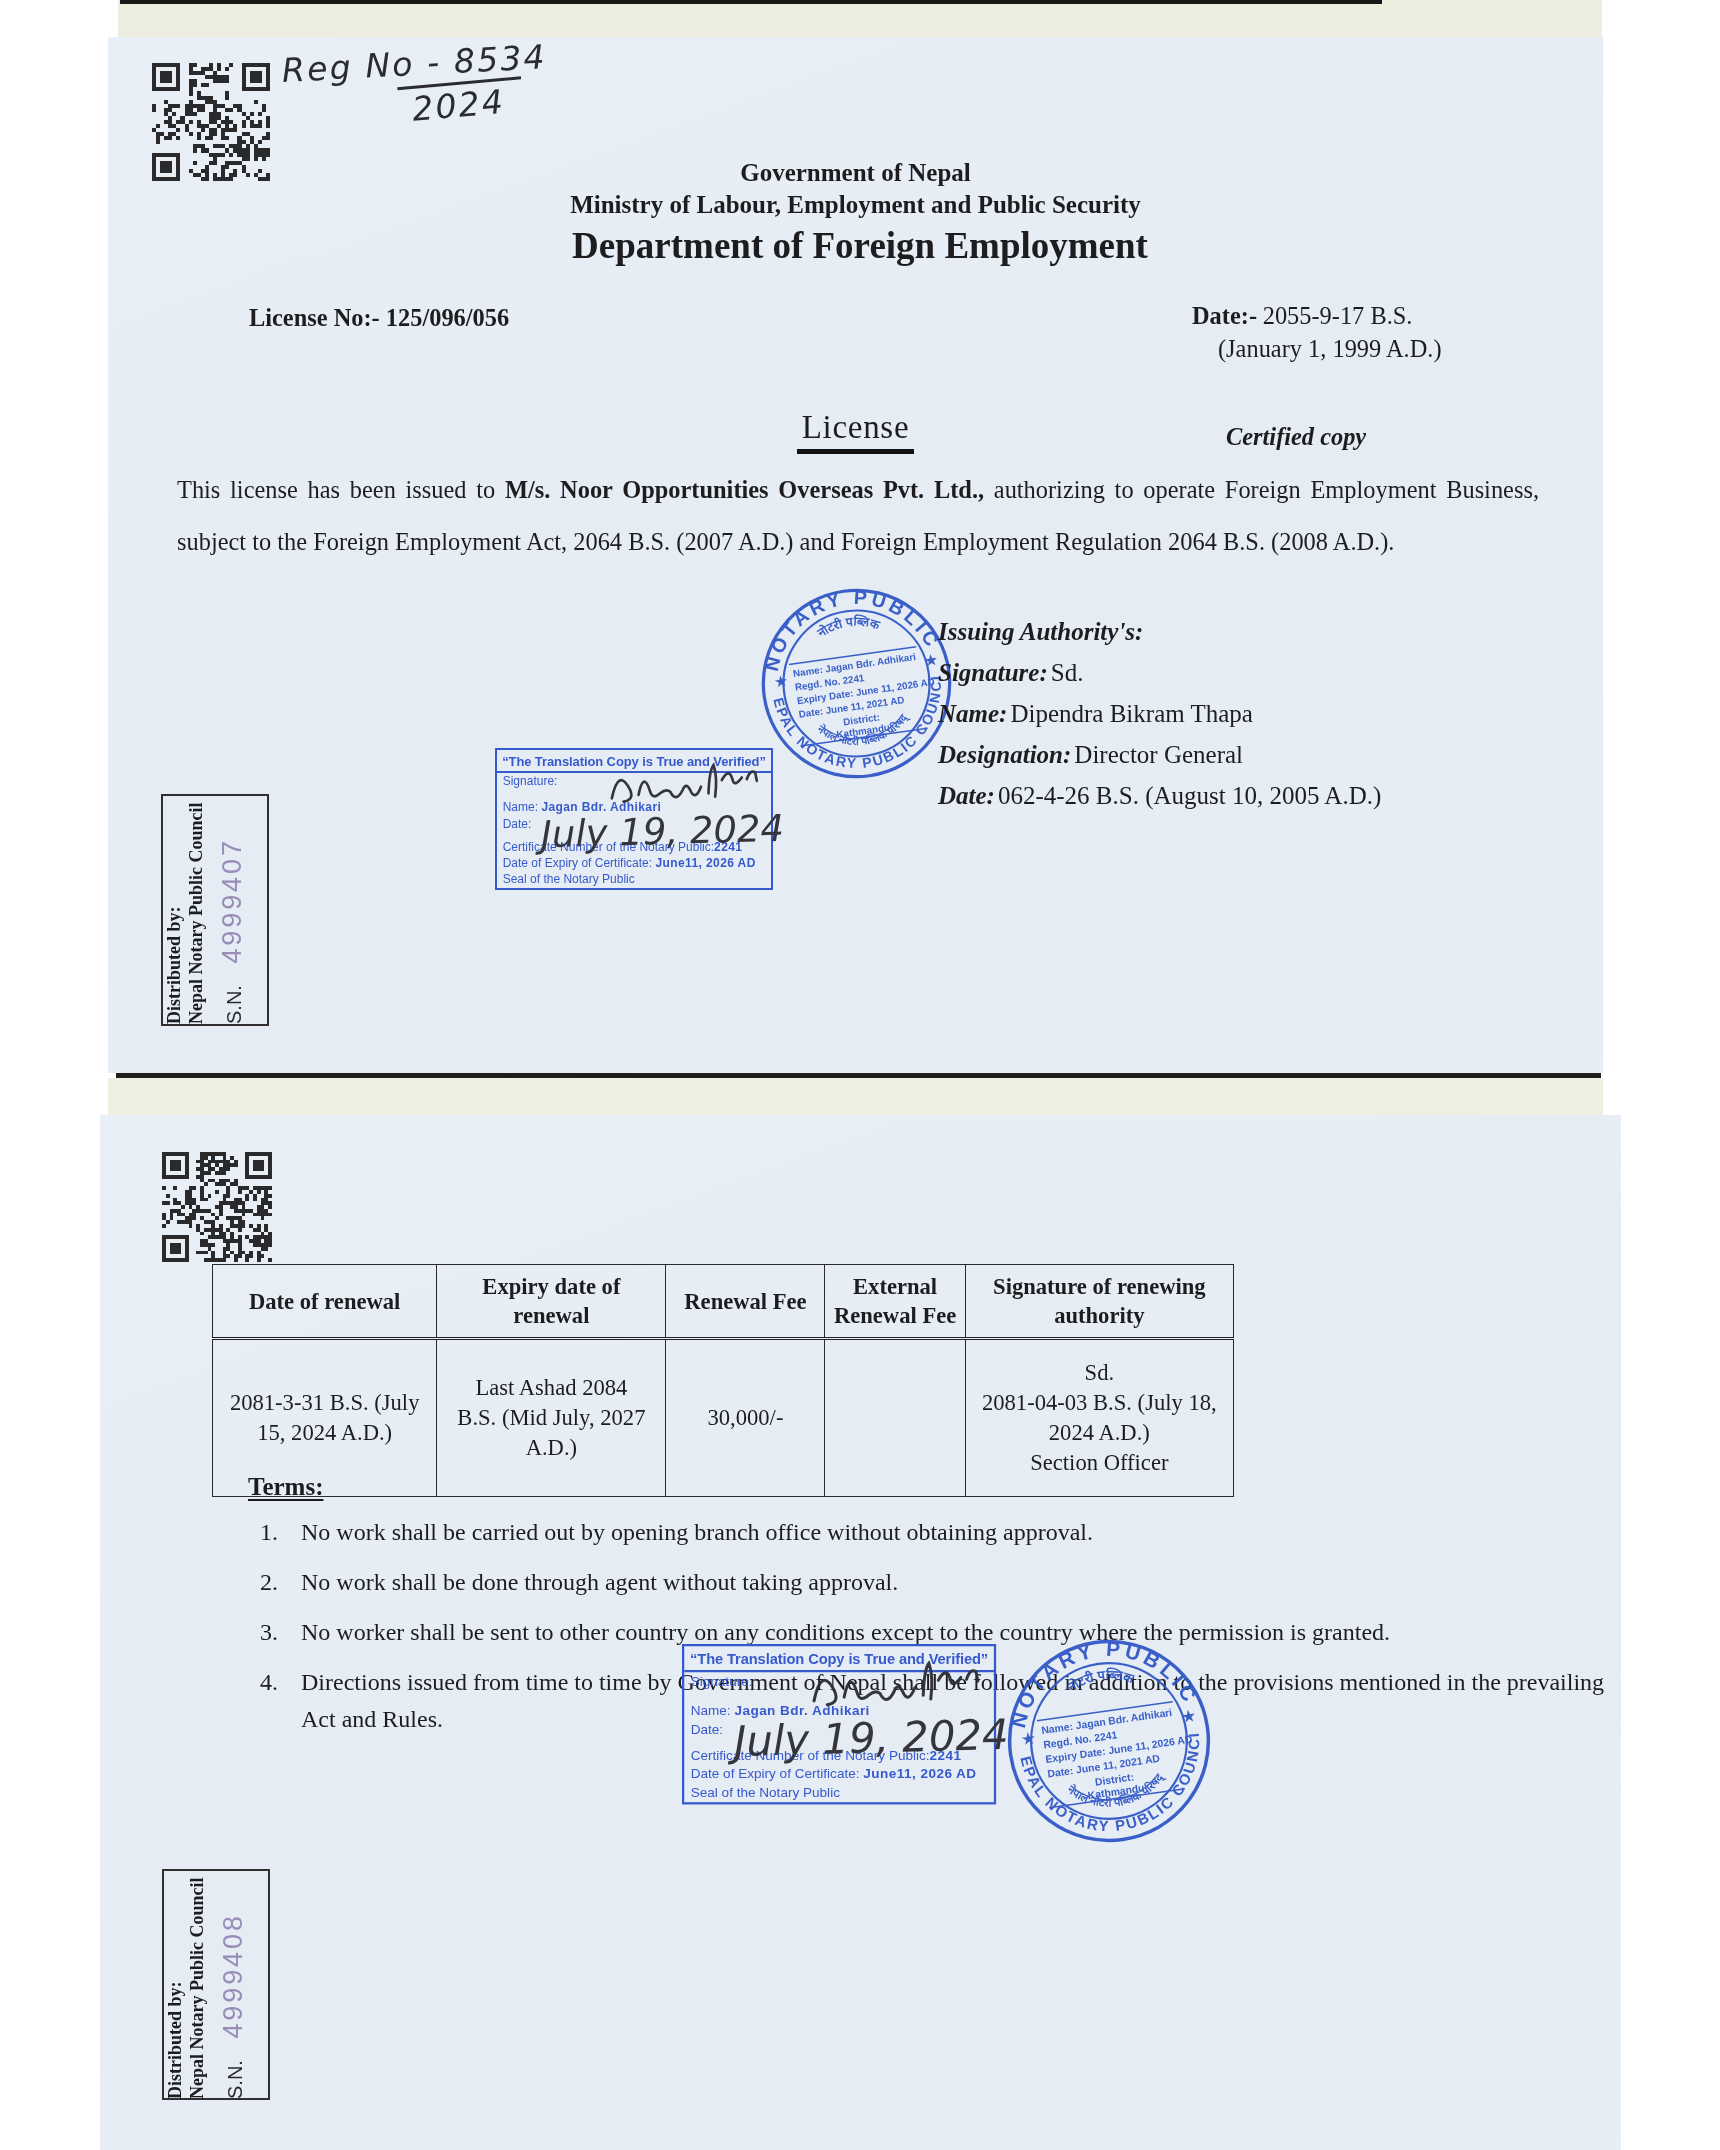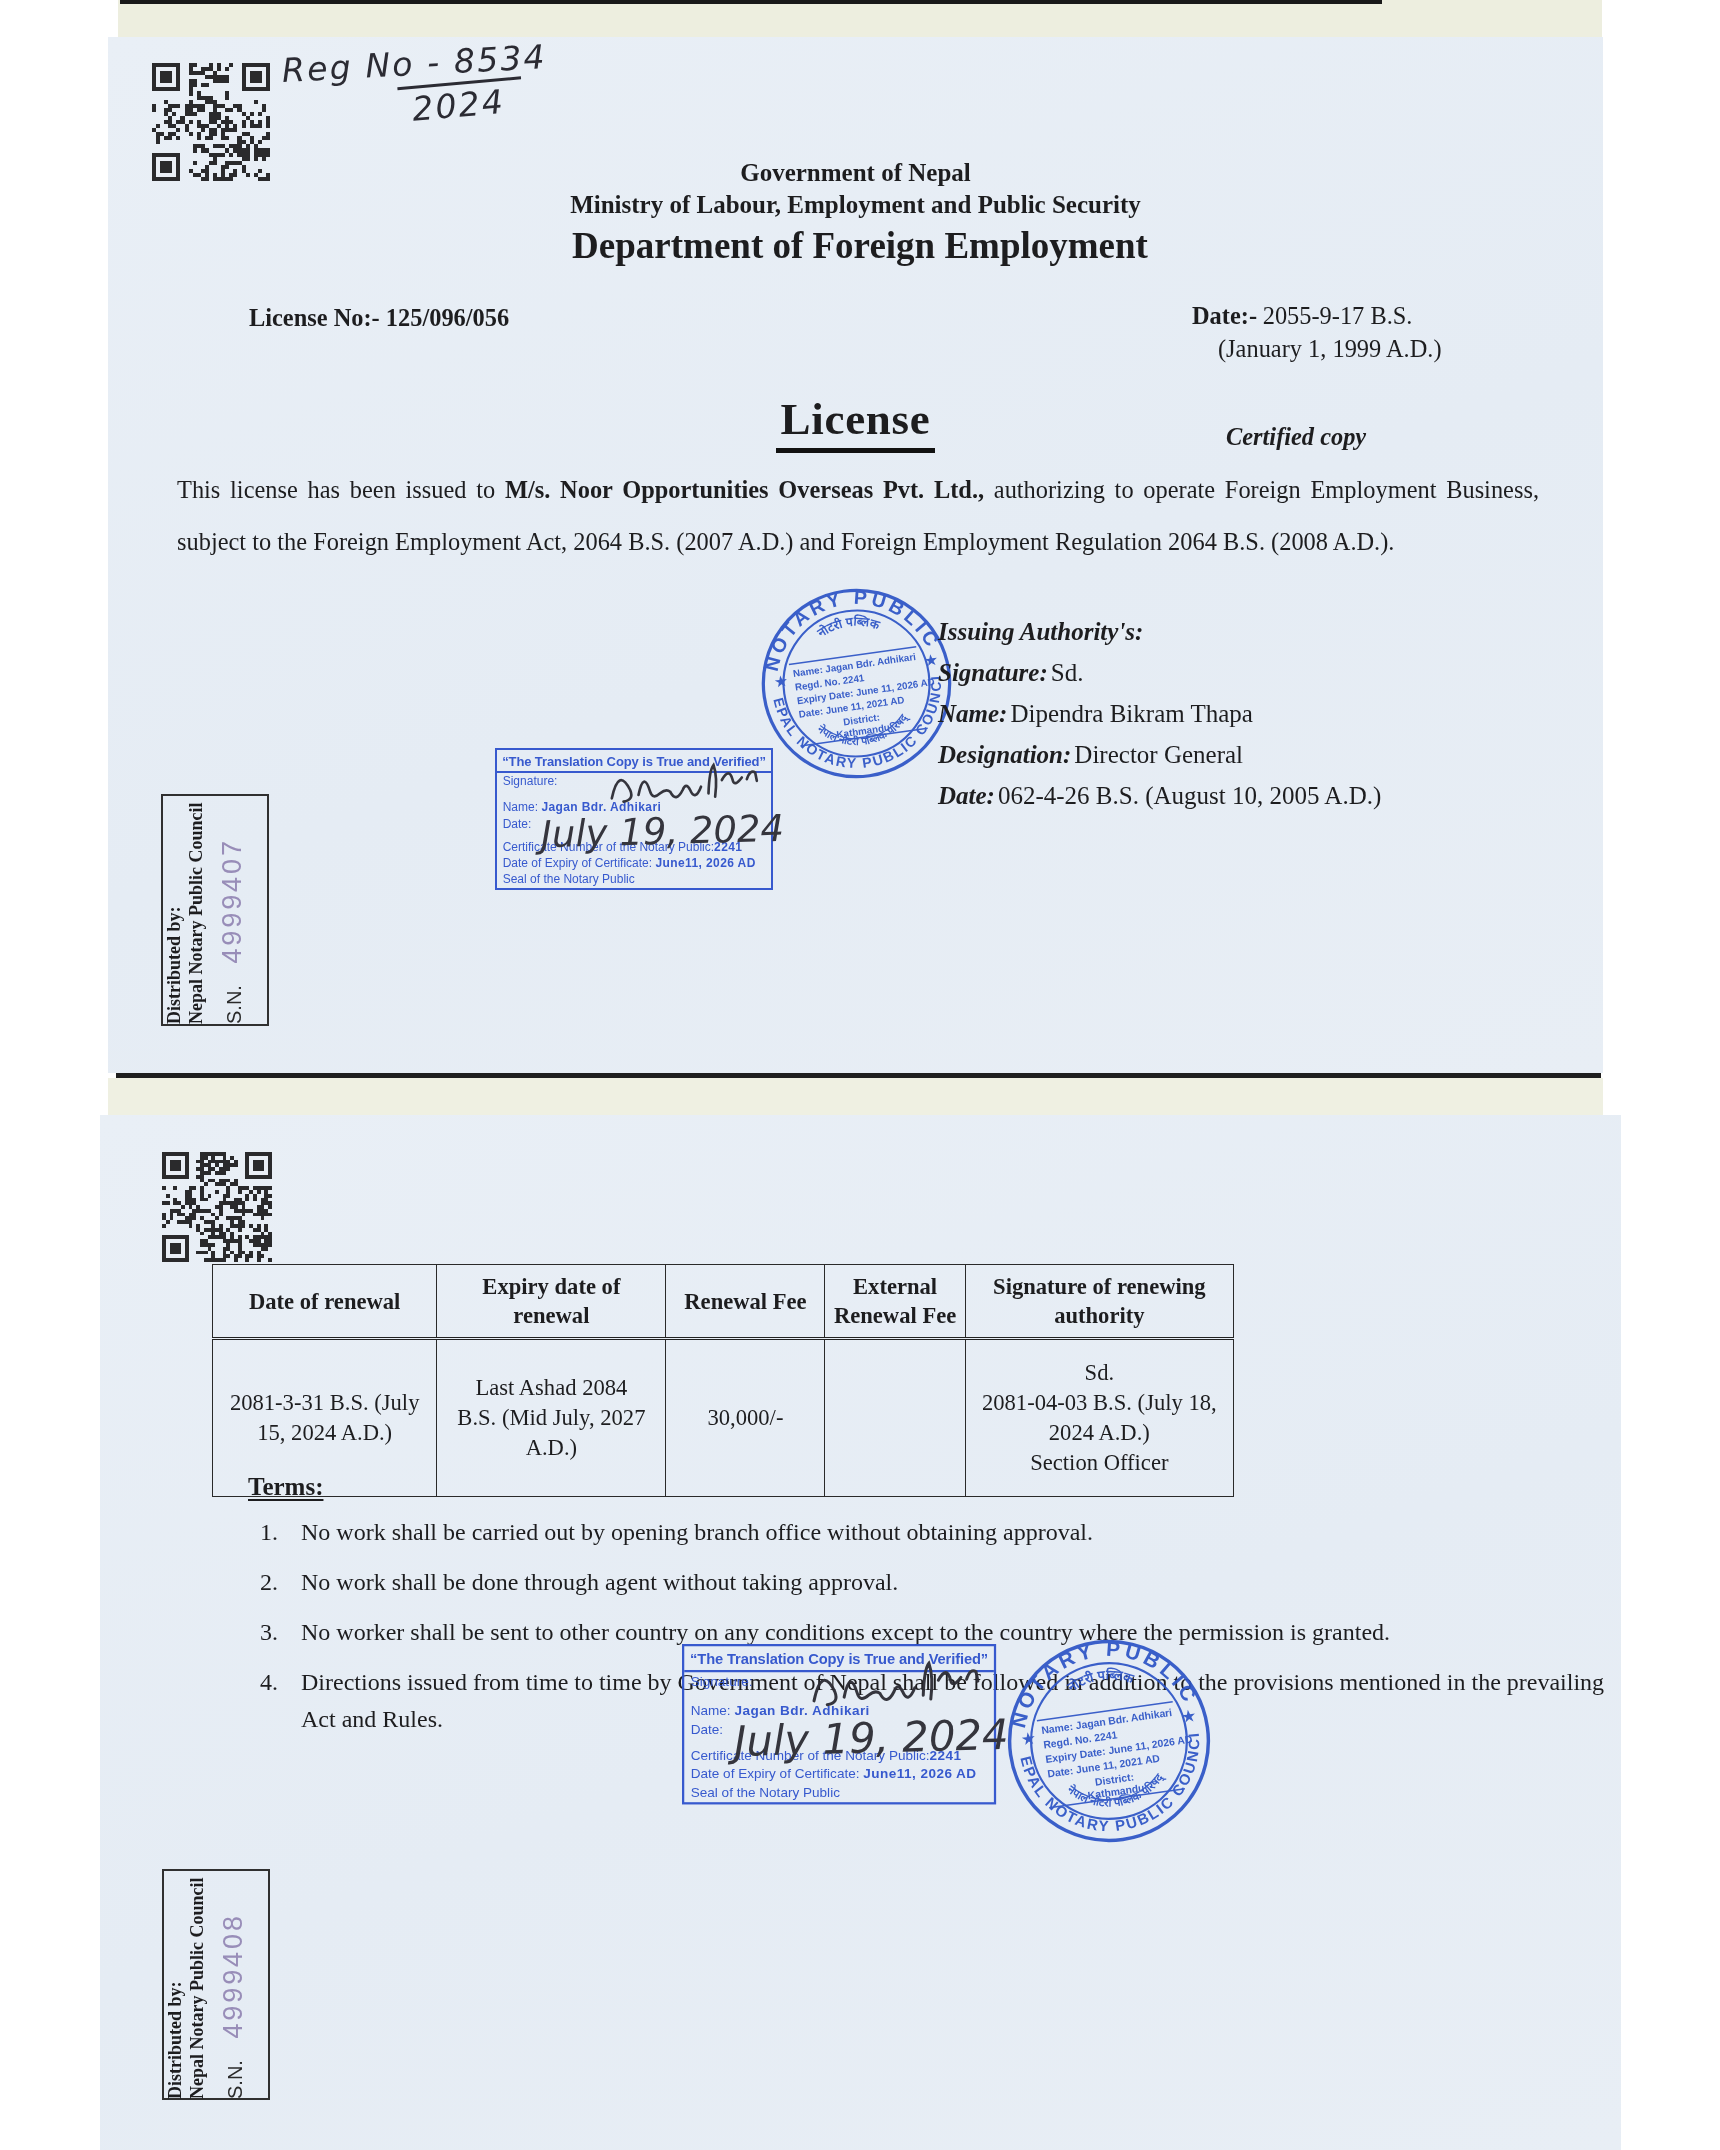--- a/index.html
+++ b/index.html
@@ -29,22 +29,22 @@
   .hdr { left:0; top:120px; width:100%; text-align:center; }
   .hdr .l1, .hdr .l2 { font-weight:bold; font-size:25px; line-height:32px; }
   .hdr .l3 { font-weight:bold; font-size:37px; line-height:43px; margin-top:2.9px;padding-left:9px; }
 
   .licno { left:141px; top:267px; font-size:24.4px; font-weight:bold; }
   .dateblk { left:1084px; top:262px; font-size:24.4px; line-height:33px; }
   .dateblk b { margin-right:5.7px; }
   .dateblk .ad { padding-left:26px; }
 
   .titlewrap { left:0; top:356px; width:100%; text-align:center; }
-  .titlewrap span { display:inline-block; font-size:45px; font-weight:bold;
-                    border-bottom:5px solid #121212; padding:0 4.3px 2.9px; letter-spacing:0.7px; }
+  .titlewrap span { display:inline-block; font-size:33px; font-weight:normal;
+                    border-bottom:5px solid #121212; padding:0 4.3px 2.9px; letter-spacing:0.7px;margin-top:16px; }
   .certified { left:1118px; top:386px; font-size:24.4px; font-weight:bold; font-style:italic; }
 
   .bodytxt { left:69px; top:427px; width:1362px; font-size:24.4px; line-height:52px; text-align:justify; }
 
   .issuing { left:830px; top:581px; font-size:25px; }
   .issuing div { margin-bottom:13px; }
   .issuing b { margin-right:3px;font-style:italic; }
 
   
   .tstamp { position:absolute; width:278px; height:142px; border:2.2px solid #2e52cc;

